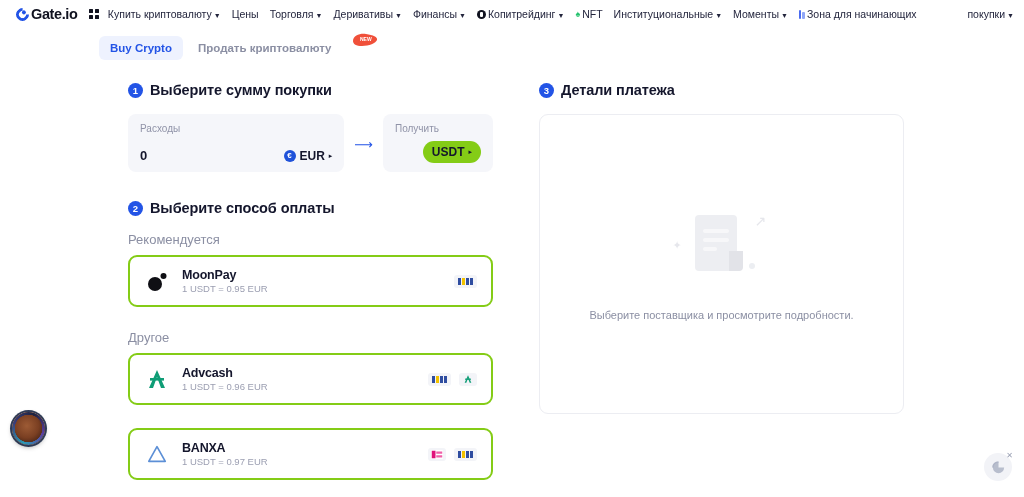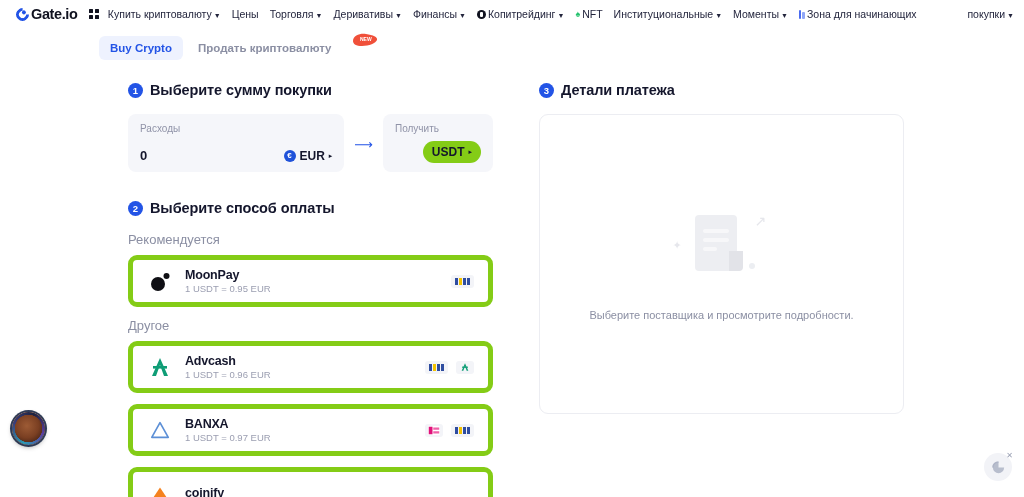--- a/index.html
+++ b/index.html
@@ -100,23 +100,23 @@
   .eur-dot {
     width: 12px; height: 12px; border-radius: 50%; background: #1f52d9; color: #fff;
     font-size: 8px; display: flex; align-items: center; justify-content: center; font-weight: 700;
   }
   .chip-caret { font-size: 7px; color: #14162c; }
   .arrow-mid { color: #2354e6; font-size: 13px; padding-bottom: 20px; }
 
   
   .sub-label { font-size: 13px; color: #8b8fa3; margin: 10px 0 8px; }
   .pm-card {
-    border: 5px solid #84cc16; border-radius: 9px; background: #fff;
+    border: 2px solid #84cc16; border-radius: 9px; background: #fff;
     height: 52px; padding: 0 14px; display: flex; align-items: center; gap: 12px;
-    margin-bottom: 11px; cursor: pointer;
+    margin-bottom: 23px; cursor: pointer;
   }
   .pm-logo { width: 26px; height: 26px; display:flex; align-items:center; justify-content:center; flex: 0 0 26px; }
   .pm-text { display: flex; flex-direction: column; gap: 1px; }
   .pm-name { font-size: 12.5px; font-weight: 700; color: #14162c; letter-spacing: -0.2px; }
   .pm-rate { font-size: 9.5px; color: #9b9eb1; }
   .pm-badges { margin-left: auto; display: flex; align-items: center; gap: 8px; }
   .badge-sepa {
     background:#f3f4f8; border-radius:3px; padding:3px 4px; display:flex; align-items:center; gap:1px;
   }
   .badge-sepa i { display:block; width:3px; height:7px; }

